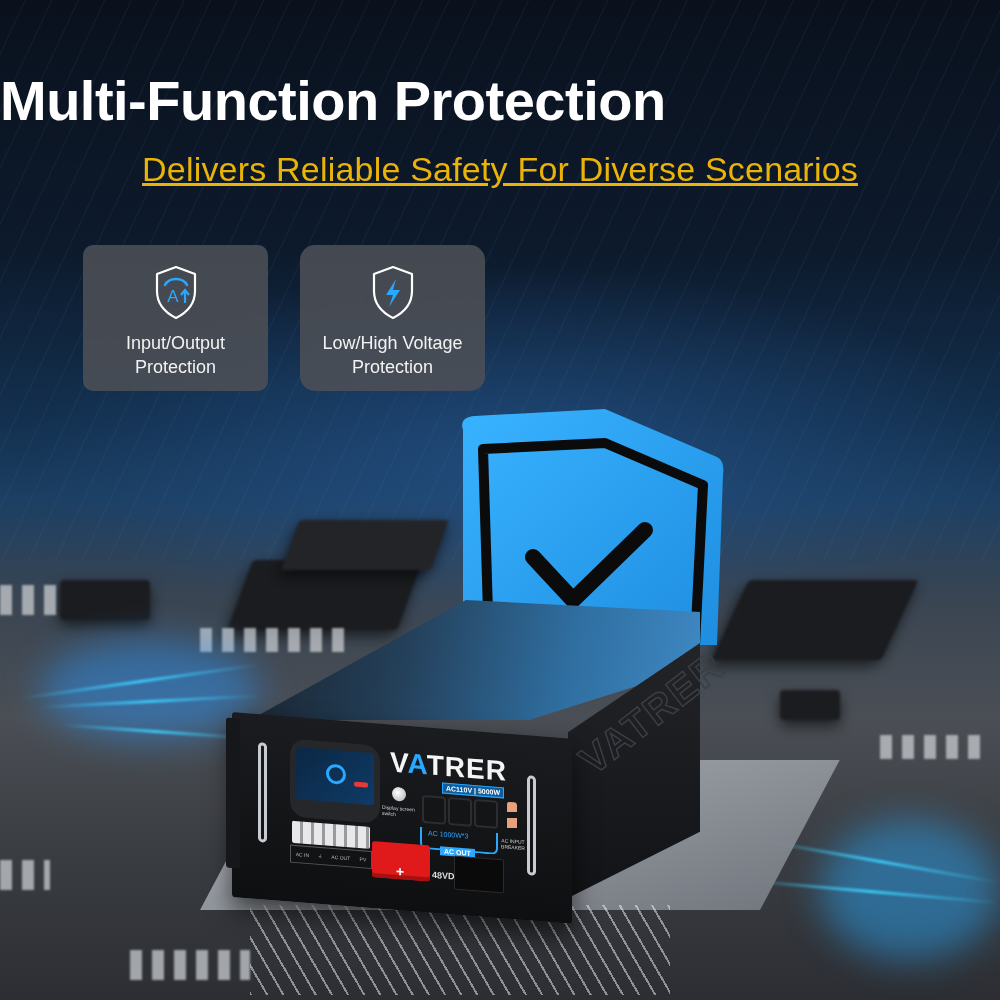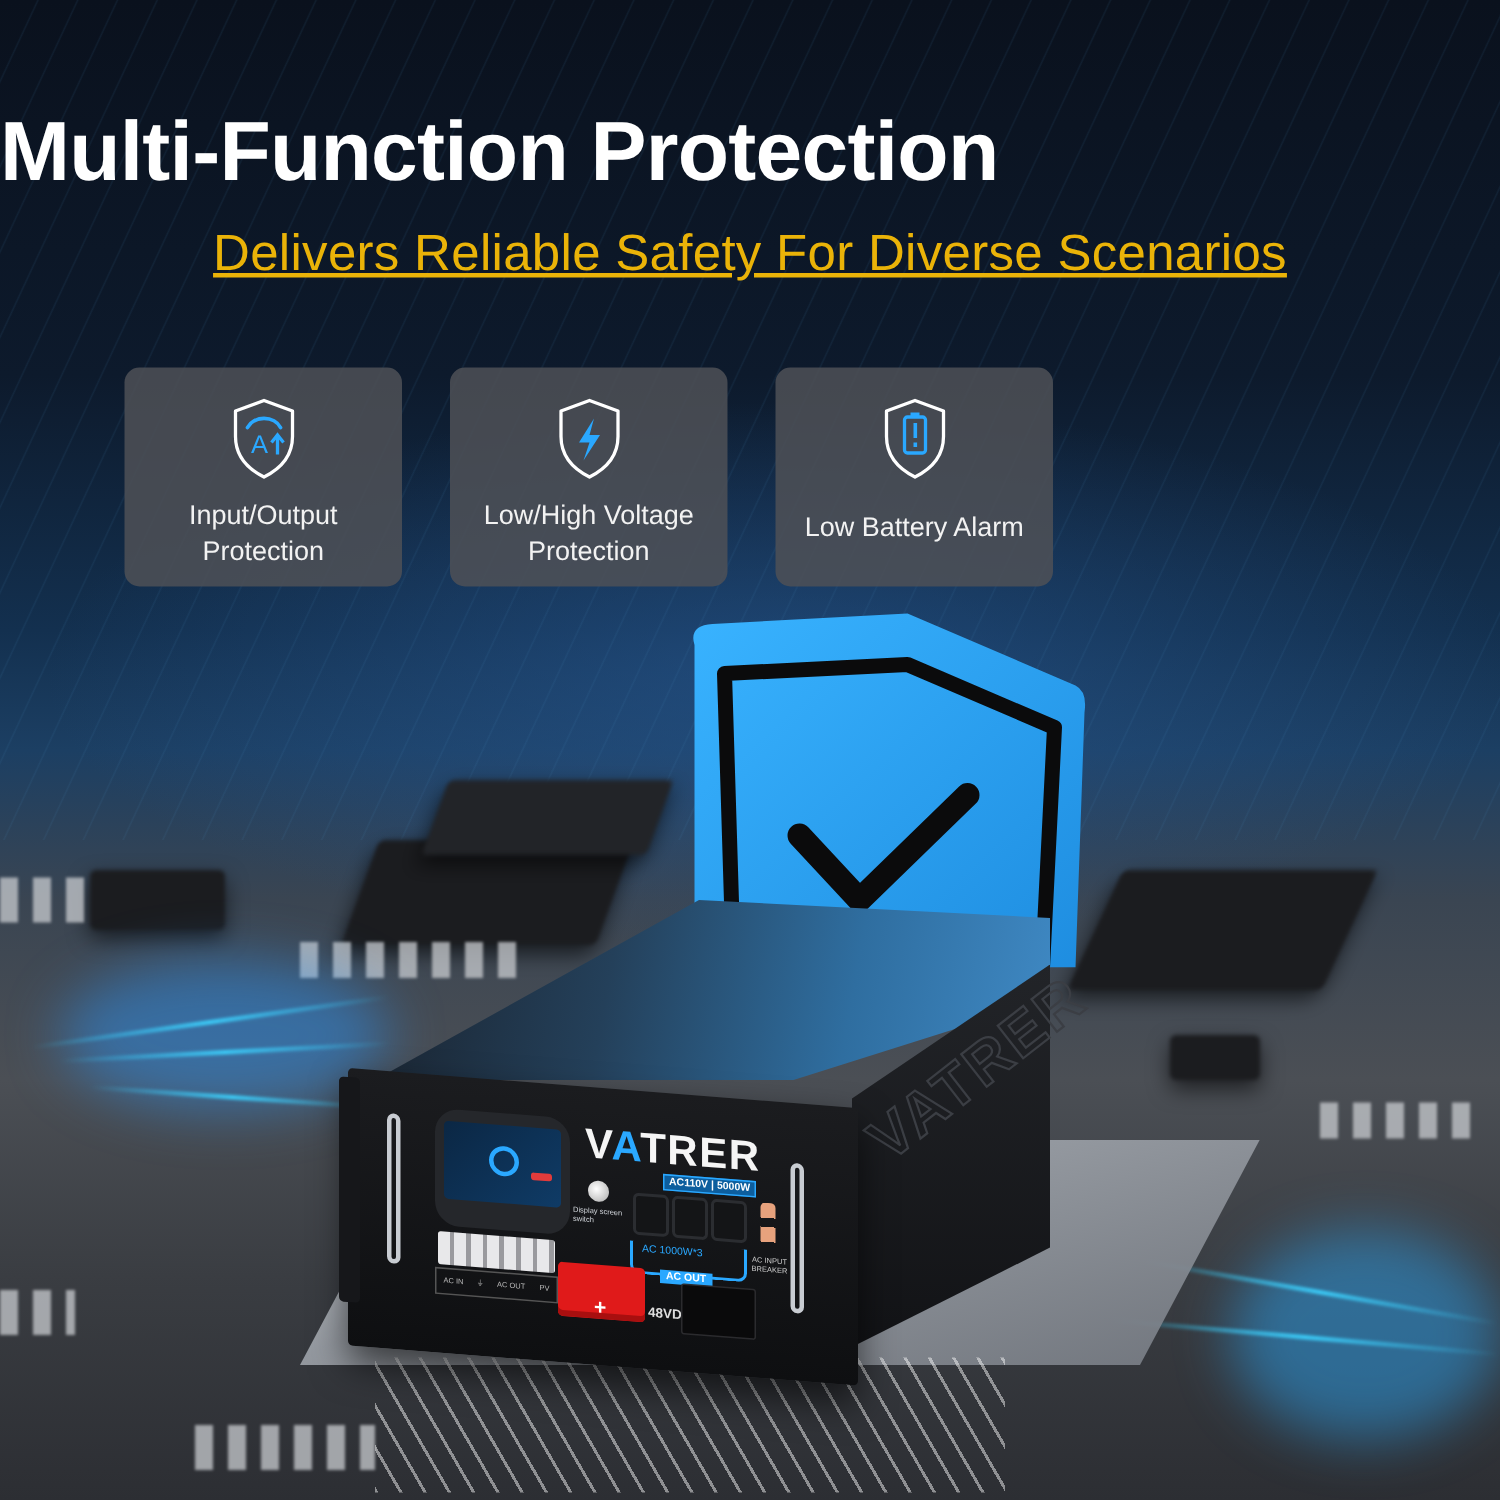--- a/index.html
+++ b/index.html
@@ -141,39 +141,29 @@
       <path d="M23 2 L42 9 L42 26 C42 40 33 48 23 53 C13 48 4 40 4 26 L4 9 Z" fill="none" stroke="#fff" stroke-width="2.2" stroke-linejoin="round"></path>
       <path d="M12 20 A12 10 0 0 1 34 20" fill="none" stroke="#2aa8ff" stroke-width="2.5" stroke-linecap="round"></path>
       <text x="20" y="37" fill="#2aa8ff" font-size="17" text-anchor="middle" font-family="Liberation Sans, sans-serif">A</text>
       <path d="M32 38 L32 26 M28 30 L32 25 L36 30" fill="none" stroke="#2aa8ff" stroke-width="2.2"></path>
     </svg>
     <div class="lbl">
       <div>Input/Output</div>
       <div>Protection</div>
     </div>
   </div>
-  <div class="card" style="left:217px;">
+  <div class="card" style="left:217px;border-radius:15px;">
     <svg class="ico" viewBox="0 0 46 56">
       <path d="M23 2 L42 9 L42 26 C42 40 33 48 23 53 C13 48 4 40 4 26 L4 9 Z" fill="none" stroke="#fff" stroke-width="2.2" stroke-linejoin="round"></path>
       <path d="M26 14 L16 30 L23 30 L19 42 L30 25 L23 25 Z" fill="#2aa8ff"></path>
     </svg>
     <div class="lbl">
       <div>Low/High Voltage</div>
       <div>Protection</div>
     </div>
-  </div>
-  <div class="card single" style="left:434px;">
-    <svg class="ico" viewBox="0 0 46 56">
-      <path d="M23 2 L42 9 L42 26 C42 40 33 48 23 53 C13 48 4 40 4 26 L4 9 Z" fill="none" stroke="#fff" stroke-width="2.2" stroke-linejoin="round"></path>
-      <rect x="20" y="10" width="6" height="3" fill="#2aa8ff"></rect>
-      <rect x="16" y="13" width="14" height="24" rx="2" fill="none" stroke="#2aa8ff" stroke-width="2.2"></rect>
-      <rect x="22" y="17" width="2.4" height="10" fill="#2aa8ff"></rect>
-      <rect x="22" y="30" width="2.4" height="3" fill="#2aa8ff"></rect>
-    </svg>
-    <div class="lbl">Low Battery Alarm</div>
   </div>
 </div>
 
 <svg class="bigshield" viewBox="0 0 280 240">
   <defs>
     <linearGradient id="sg" x1="0" y1="0" x2="1" y2="1">
       <stop offset="0" stop-color="#39b3ff"></stop>
       <stop offset="1" stop-color="#1e8de0"></stop>
     </linearGradient>
   </defs>

